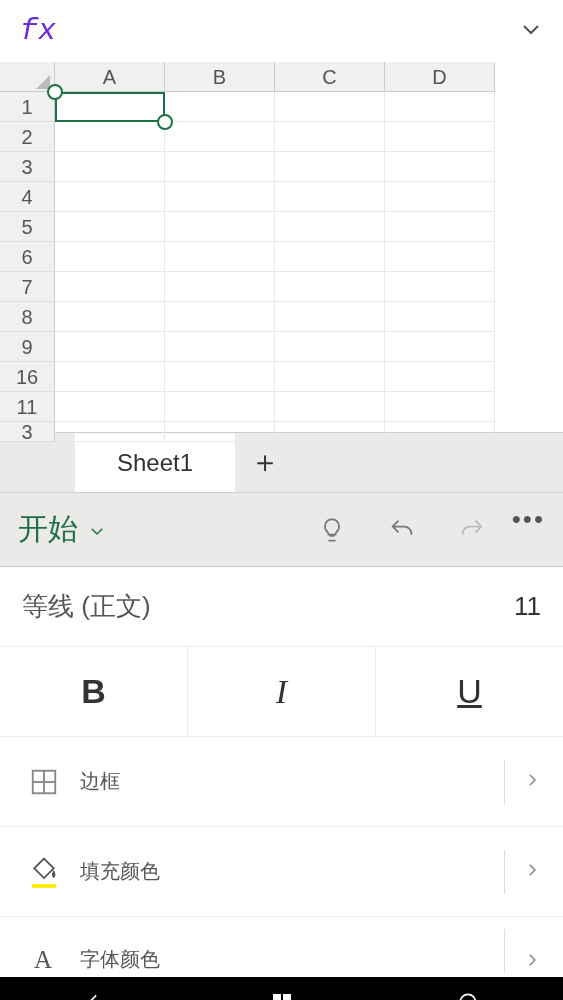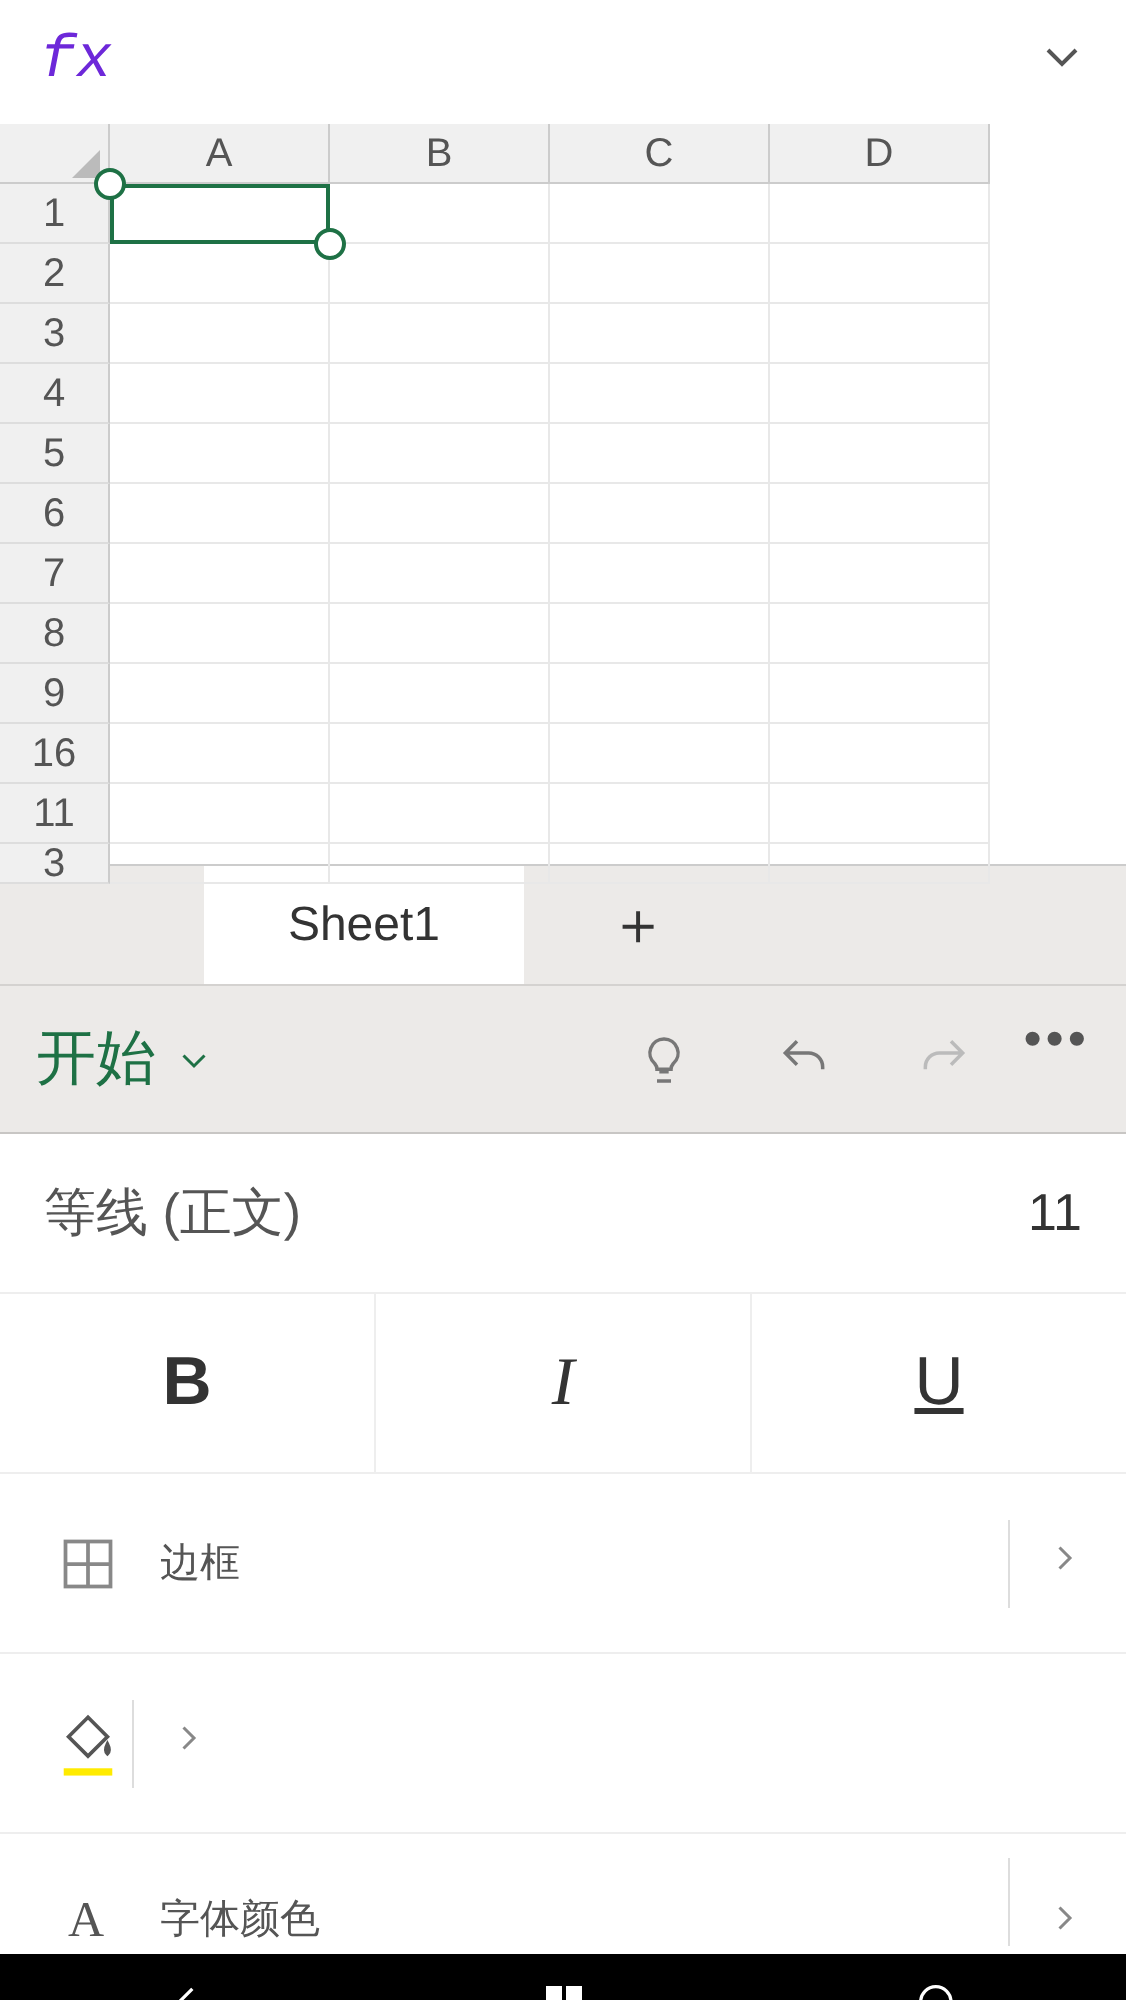--- a/index.html
+++ b/index.html
@@ -15,21 +15,21 @@
   .col-h { width: 110px; border-right: 1px solid #ccc; border-bottom: 1px solid #ccc; background: #f0f0f0; text-align: center; line-height: 30px; color: #555; font-size: 20px; }
   .col-h.sel { border-bottom: 1px solid #ccc; }
   .rows { }
   .row { display: flex; height: 30px; }
   .row-h { width: 55px; border-right: 1px solid #ccc; border-bottom: 1px solid #ddd; background: #f0f0f0; text-align: center; line-height: 30px; color: #555; font-size: 20px; }
   .cell { width: 110px; border-right: 1px solid #e8e8e8; border-bottom: 1px solid #e8e8e8; }
   .selection { position: absolute; left: 55px; top: 30px; width: 110px; height: 30px; border: 2px solid #1e7145; }
   .handle { position: absolute; width: 16px; height: 16px; border: 2px solid #1e7145; border-radius: 50%; background: #fff; }
   .handle.tl { left: 47px; top: 22px; }
   .handle.br { left: 157px; top: 52px; }
-  .sheet-tabs { height: 60px; display: flex; align-items: stretch; background: #eceae8; border-top: 1px solid #ccc; gap: 27px; }
+  .sheet-tabs { height: 60px; display: flex; align-items: stretch; background: #eceae8; border-top: 1px solid #ccc; }
   .tab-spacer-l { width: 75px; background: #eceae8; }
   .tab { width: 160px; background: #fff; display: flex; align-items: center; justify-content: center; font-size: 24px; color: #333; border-top:1px solid #ccc; margin-top:-1px; }
   .tab-add { width: 60px; display:flex; align-items:center; justify-content:center; font-size: 30px; color:#333; }
   .ribbon-bar { height: 75px; background: #eceae8; border-top: 1px solid #d4d2d0; border-bottom: 1px solid #c8c6c4; display: flex; align-items: center; padding: 0 18px; gap: 10px; }
   .ribbon-tab { color: #1e7145; font-size: 30px; display:flex; align-items:center; gap:10px; }
   .ribbon-tab .chev { color:#1e7145; }
   .rb-spacer { flex: 1; }
   .rb-icon { width: 60px; display:flex; justify-content:center; color:#777; }
   .more-dots { font-size: 26px; color:#555; letter-spacing: 2px; margin-top:-20px;}
   .font-row { height: 80px; display: flex; align-items: center; padding: 0 22px; border-bottom: 1px solid #eee; }
@@ -229,20 +229,21 @@
 <div class="list-row">
   <div class="list-icon">
     <svg width="30" height="34" viewBox="0 0 24 28">
         <g fill="none" stroke="#555" stroke-width="1.5">
           <path d="M12 3 L20 11 L12 19 L4 11 Z"></path>
           <path d="M20 14 c1 2 1 3 0 4 c-1-1-1-2 0-4z" fill="#3aa"></path>
         </g>
         <rect x="2" y="24" width="20" height="3" fill="#ffeb00"></rect>
       </svg>
   </div>
+  <span class="list-label">填充颜色</span>
   <div class="list-sep"></div>
   <span class="list-chev">
     <svg width="18" height="18" viewBox="0 0 24 24" fill="none" stroke="currentColor" stroke-width="2">
         <polyline points="9 5 16 12 9 19"></polyline>
       </svg>
   </span>
 </div>
 
 <div class="list-row last">
   <div class="list-icon">

